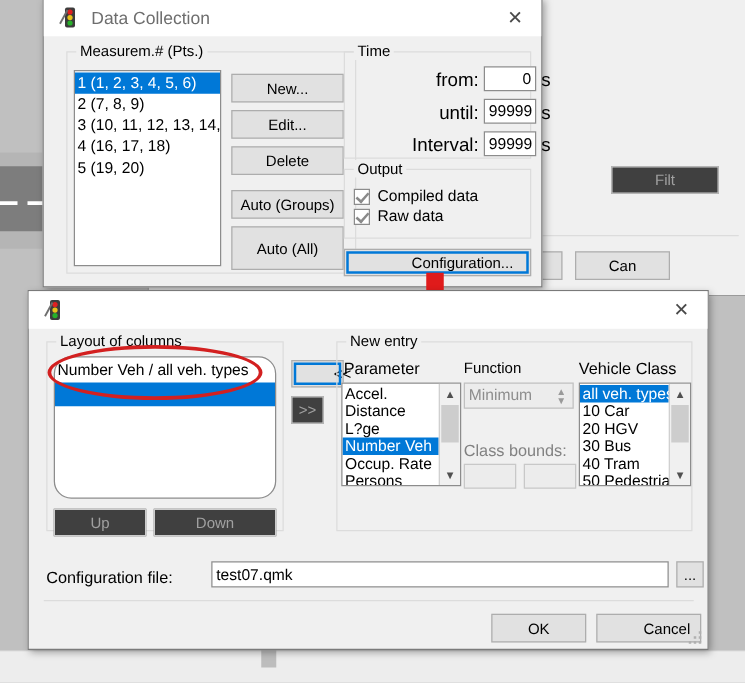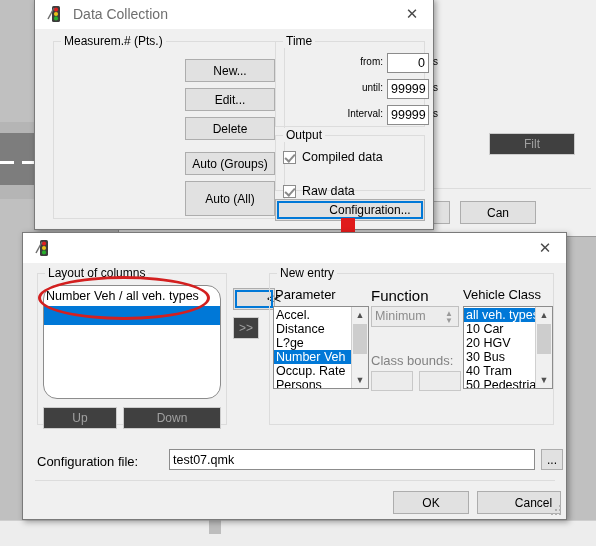--- a/index.html
+++ b/index.html
@@ -55,21 +55,21 @@
   .vscroll { position: absolute; top: 0; bottom: 0; right: 0; width: 16px; background: #f0f0f0; border-left: 1px solid #d0d0d0; }
   .vs-arrow { position: absolute; left: 0; width: 16px; height: 16px; display: flex; align-items: center; justify-content: center; color: #505050; font-size: 9px; }
   .vs-thumb { position: absolute; left: 1px; width: 14px; background: #cdcdcd; }
 
   
   .input { position: absolute; background: #ffffff; border: 1px solid #8c8c8c; box-sizing: border-box;
     font-size: 12.5px; line-height: 18px; padding: 0 3px; }
   .input.right { text-align: right; }
   .input.disabled { background: #ececec; border-color: #c8c8c8; }
 
-  .lbl { position: absolute; font-size: 10px; white-space: nowrap; }
+  .lbl { position: absolute; font-size: 15px; white-space: nowrap; }
   .lbl.gray { color: #828282; }
 
   
   .cbwrap { position: absolute; display: flex; align-items: center; }
   .cbox { width: 13px; height: 13px; border: 1px solid #8c8c8c; background: #fff; box-sizing: border-box;
     position: relative; margin-right: 6px; }
   .cbox.checked::after {
     content: ""; position: absolute; left: 3px; top: 0px; width: 4px; height: 8px;
     border: solid #8a8a8a; border-width: 0 2px 2px 0; transform: rotate(42deg);
   }
@@ -133,20 +133,29 @@
           <path d="M1 14 L7 3" stroke="#6e6e6e" stroke-width="1.5" fill="none"></path>
         </svg>
       </div>
       <div class="title-text">Data Collection</div>
       <div class="title-close">✕</div>
     </div>
 
     <div class="group" style="left:18px; top:42px; width:232px; height:178px;">
       <div class="group-label">Measurem.# (Pts.)</div>
     </div>
+    <div class="listbox" style="left:24px; top:57px; width:118px; height:157px;" id="meas-list">
+        <div style="position: absolute; left: 0px; top: 1px; right: 0px;">
+          <div class="li sel" style="height: 17px; line-height: 17px;">1 (1, 2, 3, 4, 5, 6)</div>
+          <div class="li" style="height: 17px; line-height: 17px;">2 (7, 8, 9)</div>
+          <div class="li" style="height: 17px; line-height: 17px;">3 (10, 11, 12, 13, 14,</div>
+          <div class="li" style="height: 17px; line-height: 17px;">4 (16, 17, 18)</div>
+          <div class="li" style="height: 17px; line-height: 17px;">5 (19, 20)</div>
+        </div>
+      </div>
 
     <div class="btn" style="position:absolute; left:150px; top:60px; width:90px; height:23px;">New...</div>
     <div class="btn" style="position:absolute; left:150px; top:89px; width:90px; height:23px;">Edit...</div>
     <div class="btn" style="position:absolute; left:150px; top:118px; width:90px; height:23px;">Delete</div>
     <div class="btn" style="position:absolute; left:150px; top:153px; width:90px; height:23px;">Auto (Groups)</div>
     <div class="btn" style="position:absolute; left:150px; top:182px; width:90px; height:35px;">Auto (All)</div>
 
     <div class="group" style="left:240px; top:42px; width:150px; height:86px;">
       <div class="group-label">Time</div>
     </div>
@@ -163,21 +172,21 @@
       </div>
 
     <div class="group" style="left:240px; top:136px; width:150px; height:56px;">
       <div class="group-label">Output</div>
     </div>
     <div id="output-boxes">
         <div class="cbwrap" style="left: 248px; top: 151px;">
           <span class="cbox checked"></span>
           <span style="font-size: 12.5px;">Compiled data</span>
         </div>
-        <div class="cbwrap" style="left: 248px; top: 185px; text-align: right;">
+        <div class="cbwrap" style="left: 248px; top: 167px; text-align: right;">
           <span class="cbox checked"></span>
           <span style="font-size: 12.5px;">Raw data</span>
         </div>
       </div>
 
     <div class="btn focus" style="position:absolute; left:240px; top:200px; width:150px; height:22px;">Configuration...</div>
   </div>
 
   <svg class="anno-arrow" style="left:322px; top:218px;" width="60" height="70">
     <polygon points="19,0 33,0 33,42 44,42 26,66 8,42 19,42" fill="#e01b1b"></polygon>
@@ -210,21 +219,21 @@
     <div class="btn disabled" style="position:absolute; left:100px; top:174px; width:98px; height:22px;">Down</div>
 
     <div class="btn focus" style="position:absolute; left:210px; top:55px; width:26px; height:22px;">&lt;&lt;</div>
     <div class="btn disabled" style="position:absolute; left:210px; top:84px; width:26px; height:22px;">&gt;&gt;</div>
 
     <div class="group" style="left:246px; top:40px; width:285px; height:152px;">
       <div class="group-label">New entry</div>
     </div>
 
     <div class="lbl" style="left:252px; top:54px; font-size:13px;">Parameter</div>
-    <div class="lbl" style="left:348px; top:54px; font-size:15px;">Function</div>
+    <div class="lbl" style="left:348px; top:54px; font-size:12px;">Function</div>
     <div class="lbl" style="left:440px; top:54px; font-size:13px;">Vehicle Class</div>
 
     <div class="listbox" style="left:250px; top:73px; width:96px; height:83px;" id="param-list">
         <div style="position: absolute; left: 0px; top: 1px; right: 17px;">
           <div class="li" style="height: 14px; line-height: 14px;">Accel.</div>
           <div class="li" style="height: 14px; line-height: 14px;">Distance</div>
           <div class="li" style="height: 14px; line-height: 14px;">L?ge</div>
           <div class="li sel" style="height: 14px; line-height: 14px;">Number Veh</div>
           <div class="li" style="height: 14px; line-height: 14px;">Occup. Rate</div>
           <div class="li" style="height: 14px; line-height: 14px;">Persons</div>

